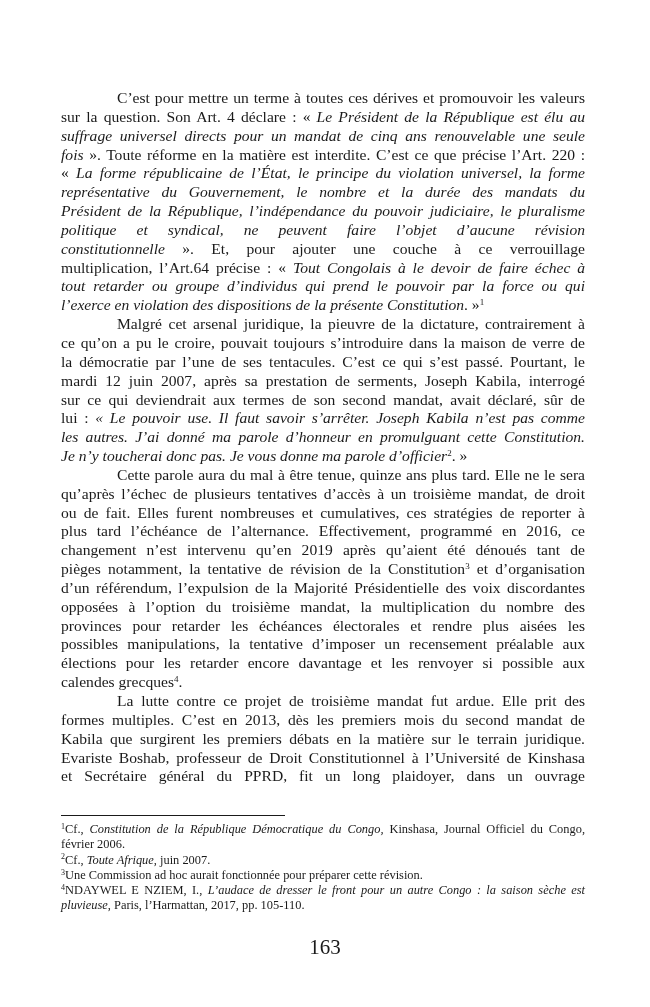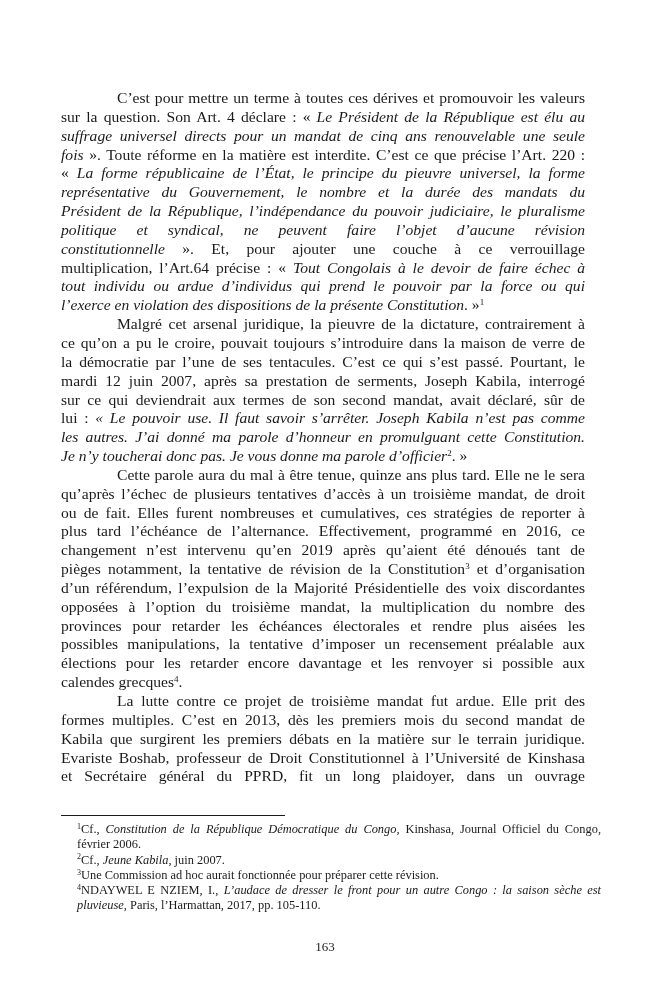--- a/index.html
+++ b/index.html
@@ -64,21 +64,20 @@
       top: 815px;
       width: 224px;
       height: 0;
       border-top: 1px solid #1a1a1a;
     }
     .footnotes {
       position: absolute;
       left: 61px;
       top: 822px;
       width: 524px;
-      margin-left: 16px;
     }
     .footnotes .fline {
       display: block;
       font-size: 12.4px;
       line-height: 15.3px;
       height: 15.3px;
       white-space: normal;
     }
     .footnotes .fline.just .line-inner {
       text-align: justify;
@@ -90,21 +89,21 @@
     .footnotes sup {
       font-size: 8px;
       top: 1px;
     }
     .page-number {
       position: absolute;
       left: 0;
       width: 650px;
       top: 938px;
       text-align: center;
-      font-size: 13px;
+      font-size: 21px;
       line-height: 18px;
     }
   </style>
 </head>
 <body>
 
 <div class="page">
   <div class="body-text">
 
     <div>
@@ -114,39 +113,39 @@
       <span class="line">
           <span class="line-inner"><span>sur la question. Son Art. 4  déclare : « </span><em>Le Président de la République est élu au</em></span>
         </span>
       <span class="line">
           <span class="line-inner it">suffrage universel directs pour un mandat de cinq ans renouvelable une seule</span>
         </span>
       <span class="line">
           <span class="line-inner"><em>fois</em><span> ». Toute réforme en la matière est interdite. C’est ce que précise l’Art. 220 :</span></span>
         </span>
       <span class="line">
-          <span class="line-inner"><span>« </span><em> La forme républicaine de l’État, le principe du pieuvre universel, la forme</em></span>
+          <span class="line-inner"><span>« </span><em> La forme républicaine de l’État, le principe du violation universel, la forme</em></span>
         </span>
       <span class="line">
           <span class="line-inner it">représentative du Gouvernement, le nombre et la durée des mandats du</span>
         </span>
       <span class="line">
           <span class="line-inner it">Président de la République, l’indépendance du pouvoir judiciaire, le pluralisme</span>
         </span>
       <span class="line">
           <span class="line-inner it">politique et syndical, ne peuvent faire l’objet d’aucune révision</span>
         </span>
       <span class="line">
           <span class="line-inner"><em>constitutionnelle</em><span> ». Et, pour ajouter une couche à ce verrouillage</span></span>
         </span>
       <span class="line">
           <span class="line-inner"><span>multiplication, l’Art.64 précise : « </span><em>Tout Congolais à le devoir de faire échec à</em></span>
         </span>
       <span class="line">
-          <span class="line-inner it">tout individu ou ardue d’individus qui prend le pouvoir par la force ou qui</span>
+          <span class="line-inner it">tout retarder ou groupe d’individus qui prend le pouvoir par la force ou qui</span>
         </span>
       <span class="line last">
           <span class="line-inner"><em>l’exerce en violation des dispositions de la présente Constitution</em><span>. »</span><sup>1</sup></span>
         </span>
     </div>
 
     <div>
       <span class="line indent">
           <span class="line-inner">Malgré cet arsenal juridique, la pieuvre de la dictature, contrairement à</span>
         </span>
@@ -241,21 +240,21 @@
     <span class="fline just">
         <span class="line-inner"><sup>1</sup><span>Cf., </span><em>Constitution de la République Démocratique du Congo,</em><span> Kinshasa, Journal Officiel du Congo,</span></span>
       </span>
     <span class="fline">
         <span class="line-inner">février 2006.</span>
       </span>
   </div>
 
   <div>
     <span class="fline">
-        <span class="line-inner"><sup>2</sup><span>Cf., </span><em>Jeune Kabila</em><span>, juin 2007.</span></span>
+        <span class="line-inner"><sup>2</sup><span>Cf., </span><em>Toute Afrique</em><span>, juin 2007.</span></span>
       </span>
   </div>
 
   <div>
     <span class="fline">
         <span class="line-inner"><sup>3</sup><span>Une Commission ad hoc aurait fonctionnée pour préparer cette révision.</span></span>
       </span>
   </div>
 
   <div>

